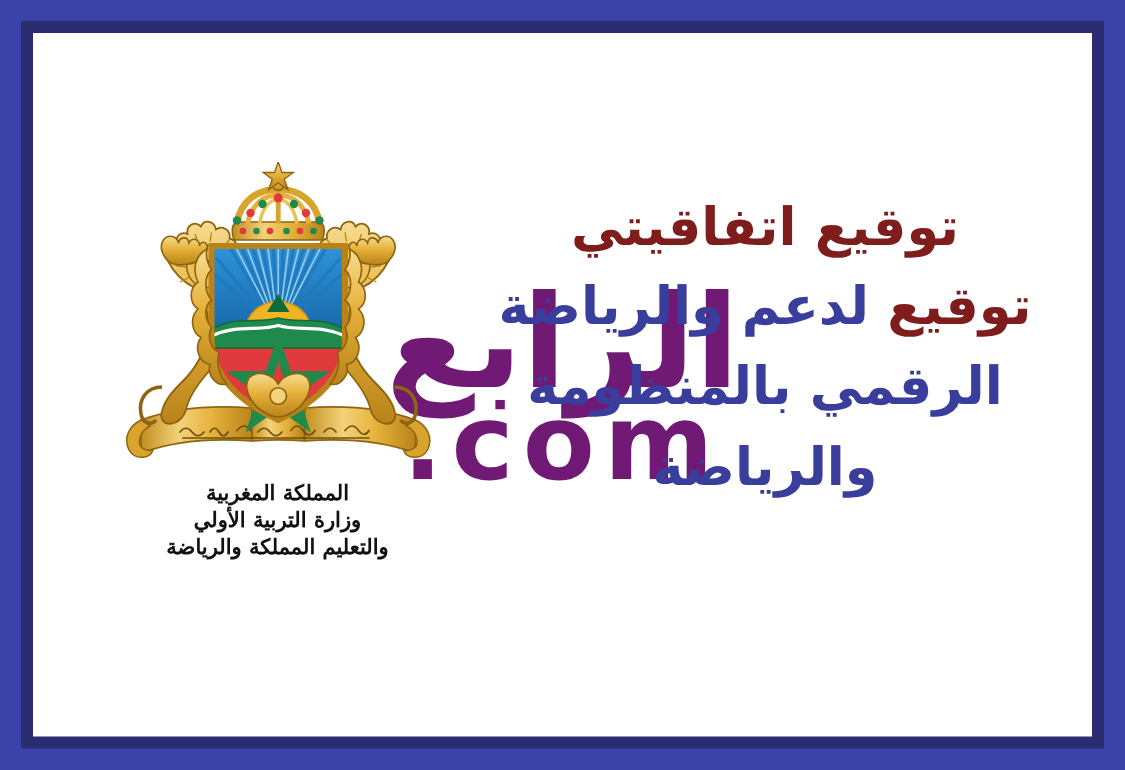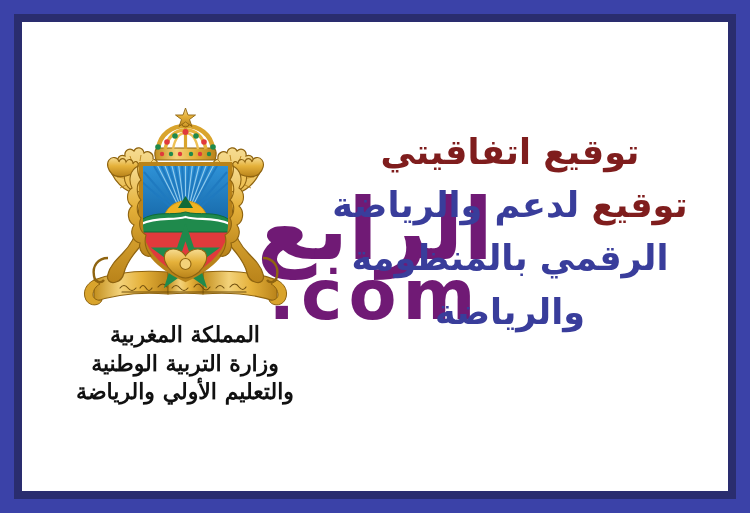--- a/index.html
+++ b/index.html
@@ -79,21 +79,21 @@
   #emblem-svg-wrap {
     width: 235px;
     height: 208px;
     margin: 0 auto;
   }
   #ministry-text {
     margin-top: 4px;
     direction: rtl;
     color: #111111;
     font-family: "DejaVu Serif", serif;
-    font-size: 22px;
+    font-size: 14px;
     line-height: 1.30;
     font-weight: 700;
   }
   #ministry-text span { display: block; }
 
   
   #headline {
     position: absolute;
     right: 18px;
     top: 104px;
@@ -315,22 +315,22 @@
               </g>
 
               <circle cx="117.5" cy="15" r="4" fill="url(#gGold)" stroke="#8f6410" stroke-width="1"></circle>
               <path d="M117.5 0 L120 7 L127.5 7 L121.5 11.5 L124 18.5 L117.5 14 L111 18.5 L113.5 11.5 L107.5 7 L115 7 Z" fill="url(#gGold)" stroke="#8f6410" stroke-width="0.9"></path>
             </g>
           </svg>
         </div>
 
         <div id="ministry-text">
           <span>المملكة المغربية</span>
-          <span>وزارة التربية الوطنية</span>
-          <span>والتعليم الأولي والرياضة</span>
+          <span>وزارة التربية الأولي</span>
+          <span>والتعليم المملكة والرياضة</span>
         </div>
       </div>
 
       <div id="headline">
         <span class="hl-line clr-dark">توقيع اتفاقيتي</span>
         <span class="hl-line"><span class="clr-dark">توقيع</span><span>&nbsp;</span><span class="clr-blue">لدعم والرياضة</span></span>
         <span class="hl-line clr-blue">الرقمي بالمنظومة</span>
         <span class="hl-line clr-blue">والرياضة</span>
       </div>
 

